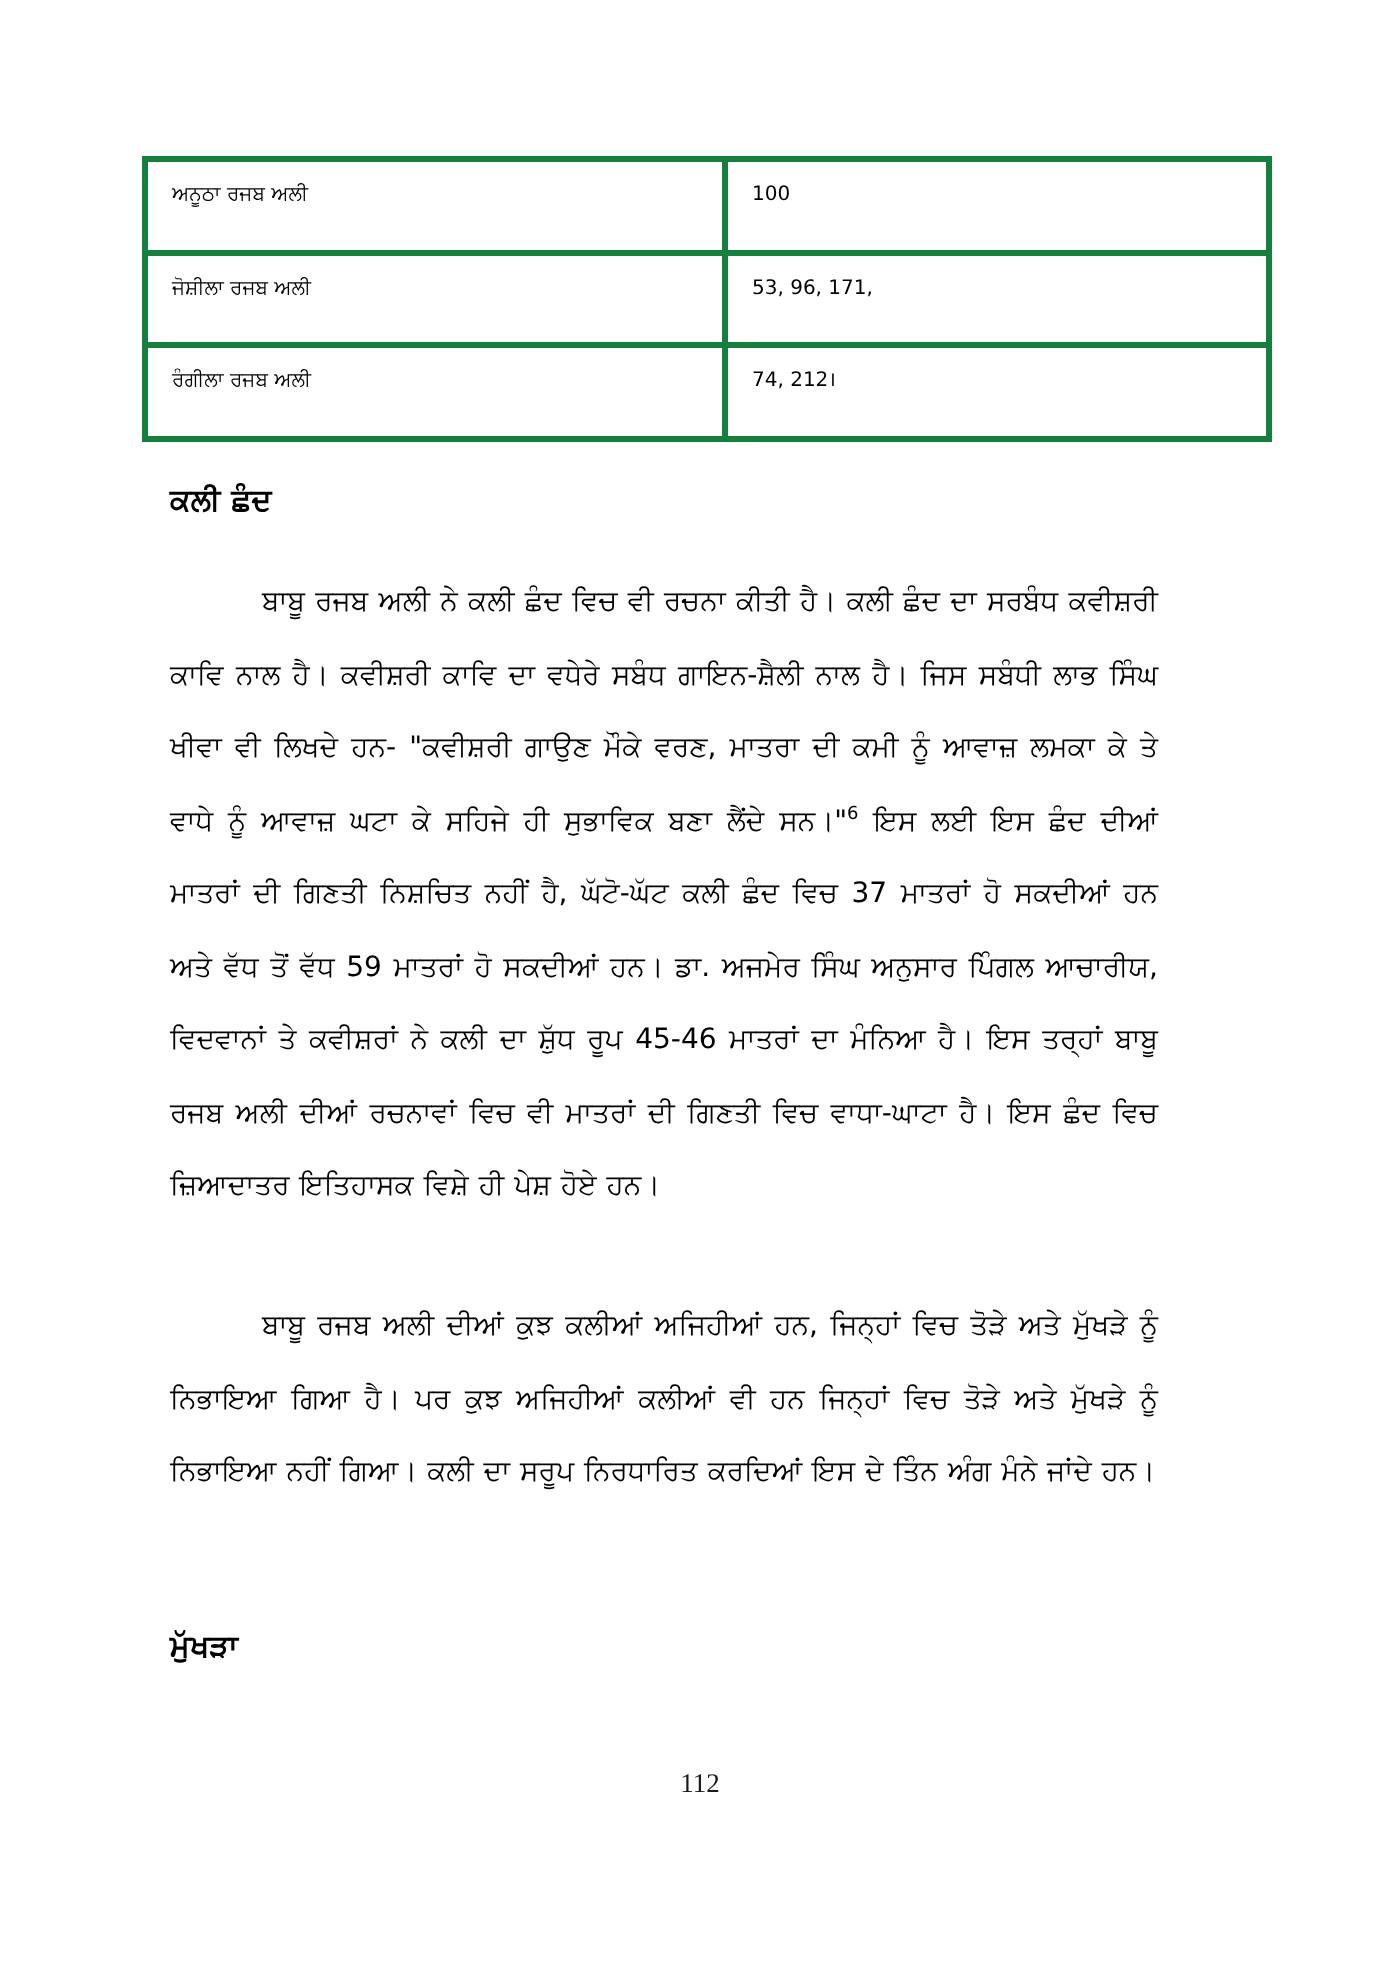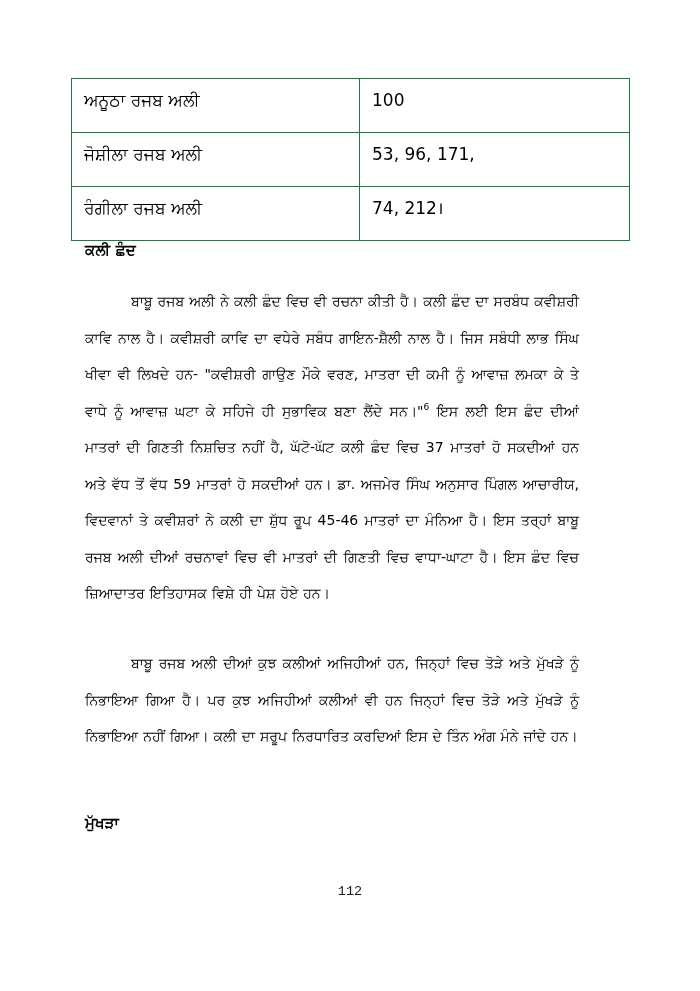--- a/index.html
+++ b/index.html
@@ -28,24 +28,24 @@
   
   .data-table {
     position: absolute;
     left: 71px;
     top: 78px;
     width: 508px;
     border-collapse: collapse;
     table-layout: fixed;
   }
   .data-table td {
-    border: 1px solid #15803d;
+    border: 3px solid #15803d;
     padding: 10px 12px 20px 12px;
     vertical-align: top;
-    font-size: 17px;
+    font-size: 10px;
     line-height: 1.35;
     font-family: "DejaVu Sans", "Liberation Sans", sans-serif;
   }
   .data-table td.col-name { width: 263px; }
   .data-table td.col-pages { width: 245px; }
 
   
   .heading {
     position: absolute;
     left: 85px;
@@ -79,21 +79,21 @@
     line-height: 0;
   }
 
   
   .page-number {
     position: absolute;
     left: 0;
     top: 884px;
     width: 700px;
     text-align: center;
-    font-family: Liberation Mono, monospace;
+    font-family: Liberation Serif, serif;
     font-size: 13.5px;
     color: #1a1a1a;
   }
 </style>
 </head>
 <body>
 
 <div class="page">
 
   <table class="data-table">

